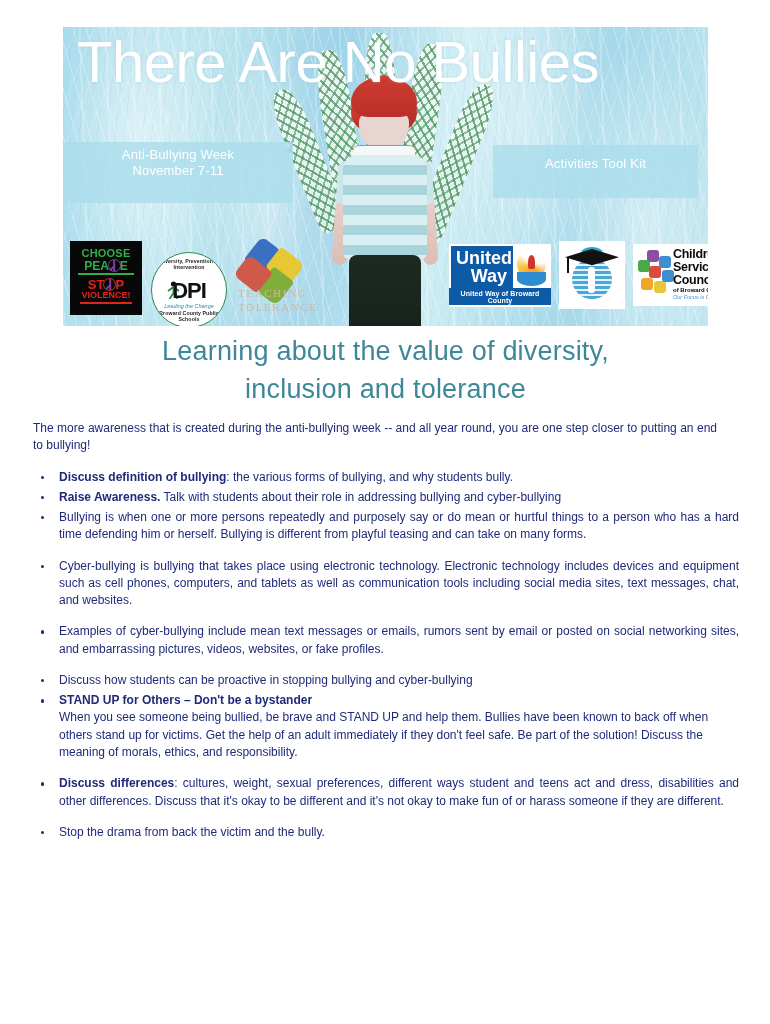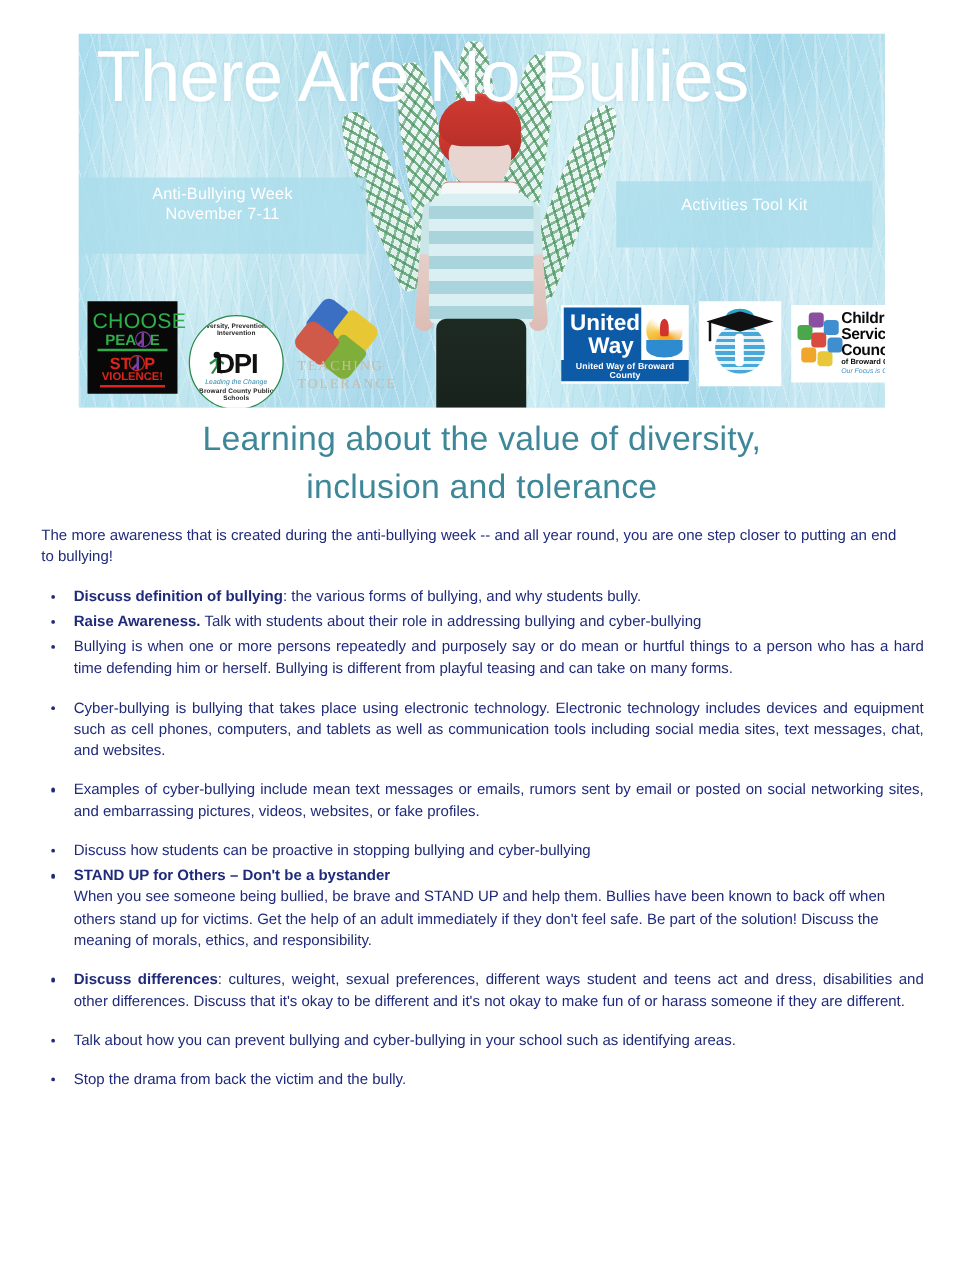--- a/index.html
+++ b/index.html
@@ -168,21 +168,21 @@
 
   .logo { position: absolute; box-sizing: border-box; }
 
   
   .logo-peace {
     left: 7px; top: 6px; width: 72px; height: 74px;
     background: #080808;
     padding: 7px 4px 4px 4px;
     text-align: center;
   }
-  .cp-line1 { color: #2fae4a; font-size: 17px; font-weight: 400; letter-spacing: .2px; line-height: 1.0; }
+  .cp-line1 { color: #2fae4a; font-size: 11px; font-weight: 700; letter-spacing: .2px; line-height: 1.0; }
   .cp-line2 { color: #2fae4a; font-size: 12px; font-weight: 700; line-height: 1.0; position: relative; }
   .cp-rule { height: 2px; background: #2fae4a; margin: 1px 4px 3px 4px; }
   .cp-line3 { color: #e0241b; font-size: 13px; font-weight: 700; line-height: 1.0; }
   .cp-line4 { color: #e0241b; font-size: 9px; font-weight: 700; line-height: 1.1; }
   .cp-rule2 { height: 2px; background: #e0241b; margin: 1px 6px 2px 6px; }
   .peace-sym {
     display: inline-block; width: 11px; height: 11px; border: 1.6px solid #7b3fa0;
     border-radius: 50%; position: relative; vertical-align: -2px; margin: 0 -1px;
   }
   .peace-sym::before {
@@ -538,22 +538,19 @@
 
     <li>
       <p class="ptext bold">STAND UP for Others – Don't be a bystander</p>
       <p class="ptext sub-block">When you see someone being bullied, be brave and STAND UP and help them. Bullies have been known to back off when others stand up for victims. Get the help of an adult immediately if they don't feel safe. Be part of the solution! Discuss the meaning of morals, ethics, and responsibility.</p>
     </li>
 
     <li class="just gap">
       <p class="ptext"><span class="bold">Discuss differences</span><span>: cultures, weight, sexual preferences, different ways student and teens act and dress, disabilities and other differences. Discuss that it's okay to be different and it's not okay to make fun of or harass someone if they are different.</span></p>
     </li>
 
-    <li class="just gap">
-      <p class="ptext">Talk about how you can prevent bullying and cyber-bullying in your school such as identifying areas.</p>
-    </li>
 
     <li class="gap">
       <p class="ptext">Stop the drama from back the victim and the bully.</p>
     </li>
 
   </ul>
 </div>
 
 </body></html>

